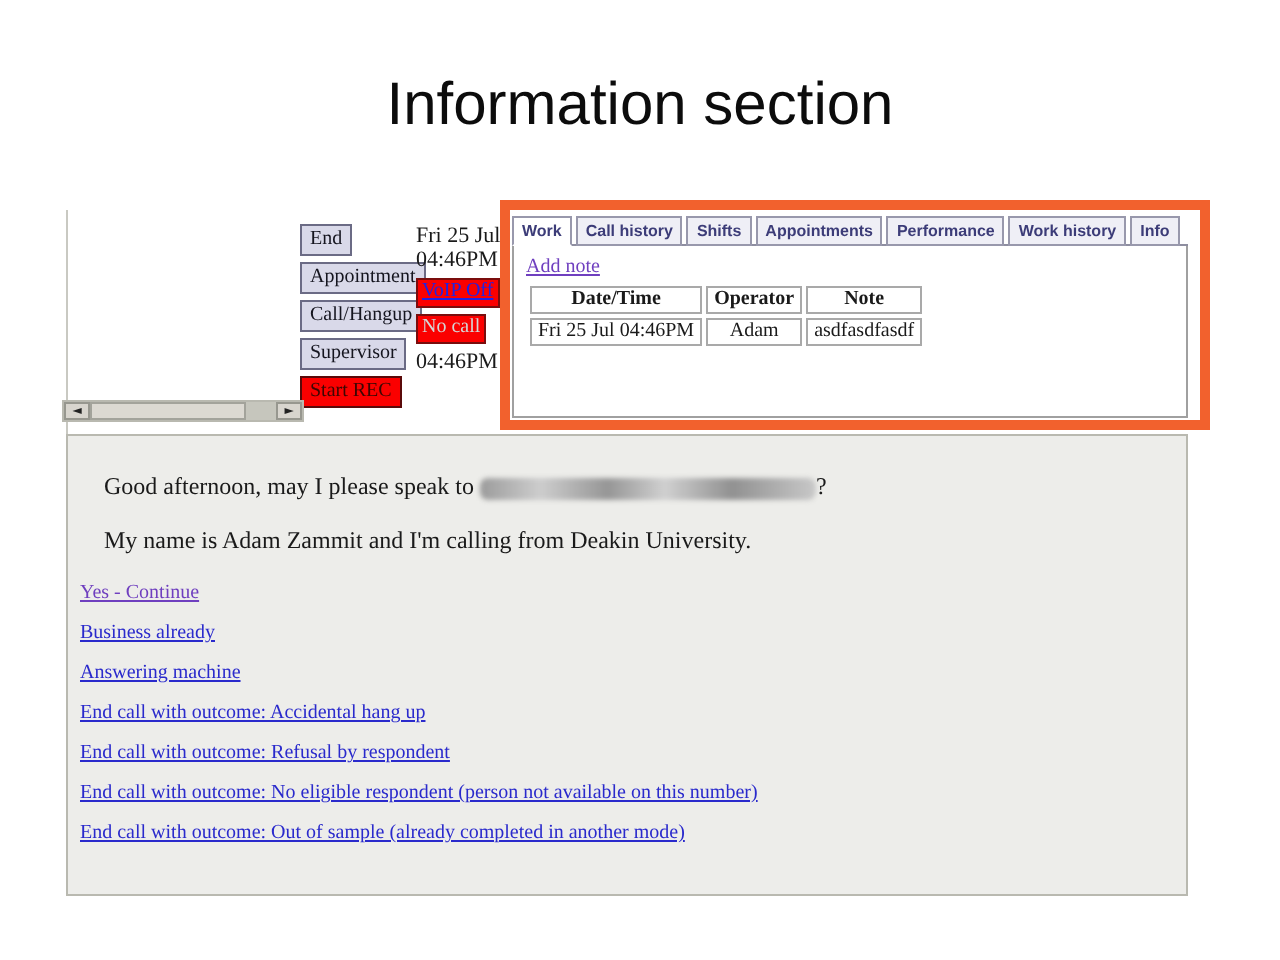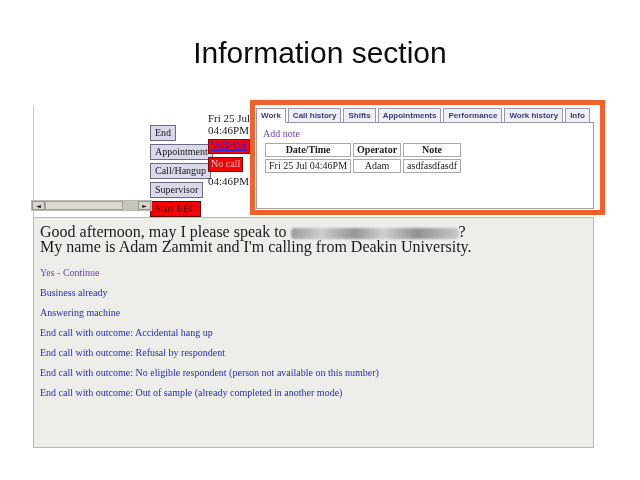--- a/index.html
+++ b/index.html
@@ -8,25 +8,25 @@
   .title{position:absolute;top:36px;left:0;width:640px;text-align:center;
          font-family:"Liberation Sans",sans-serif;font-size:30px;color:#0c0c0c;}
   .app{position:absolute;left:31px;top:103px;width:566px;height:345px;font-size:11px;color:#1a1a1a;}
   .app-left-border{position:absolute;left:2px;top:2px;bottom:0;width:1px;background:#c9c9c2;}
 
   
   .case-col{position:absolute;left:4px;top:5px;width:125px;line-height:13px;}
   .redact{display:block;width:113px;height:14px;margin:2px 0 2px 0;border-radius:4px;
           background:linear-gradient(90deg,#8f8f8f,#cfcfcf 20%,#9a9a9a 40%,#d2d2d2 60%,#8d8d8d 80%,#c9c9c9);
           filter:blur(1.3px);}
-  .link{color:#2a2acc;cursor:pointer;}
+  .link{color:#2a2acc;text-decoration:underline;cursor:pointer;}
   .link.visited{color:#6f3fbf;}
 
   
-  .btn-col{position:absolute;left:119px;top:22px;}
+  .btn-col{position:absolute;left:119px;top:9px;}
   .cbtn{display:table;font-size:10px;padding:1px 4px 2px;margin-bottom:3px;
         background:#d9d9e9;border:1px solid #6b6b85;color:#15151f;cursor:pointer;}
   .cbtn.rec{background:#fb0000;border-color:#5a0a0a;color:#3c0703;}
 
   
   .status-col{position:absolute;left:177px;top:9px;width:55px;line-height:12px;}
   .alertbox{display:table;background:#fb0000;border:1px solid #7a0d0d;padding:0 2px 1px;margin:3px 0;font-size:10px;}
   .alertbox .voip{color:#2222e2;text-decoration:underline;cursor:pointer;margin-top:40px;}
   .alertbox .nocall{color:#d5d5d5;}
 
@@ -50,21 +50,21 @@
   .add-note{display:inline-block;margin:5px 0 2px 6px;font-size:10px;}
   .notes-table{margin-left:6px;border-collapse:separate;border-spacing:2px;font-size:10px;}
   .notes-table td,.notes-table th{border:1px solid #a9a9a9;padding:0 3px 1px;text-align:center;
             font-weight:normal;white-space:nowrap;}
   .notes-table th{font-weight:bold;}
   .col-dt{min-width:62px;}.col-op{min-width:30px;}.col-note{min-width:34px;}
 
   
   .script-panel{position:absolute;left:2px;top:114px;width:561px;height:231px;box-sizing:border-box;
                 background:#ededea;border:1px solid #b9b9b0;padding:6px 0 0 6px;}
-  .greet{font-size:16px;line-height:15px;margin:0;}
+  .greet{font-size:12px;line-height:15px;margin:12px;}
   .redact-inline{display:inline-block;vertical-align:middle;width:168px;height:11px;border-radius:4px;
           background:linear-gradient(90deg,#9b9b9b,#cdcdcd 18%,#969696 38%,#d0d0d0 55%,#919191 75%,#c8c8c8);
           filter:blur(1.2px);}
   .script-link{margin-top:9px;font-size:10px;}
   .script-link.first{margin-top:13px;}
 
   
   .highlight{position:absolute;left:250px;top:100px;width:355px;height:115px;box-sizing:border-box;
              border:5px solid #f2612d;pointer-events:none;}
 </style>

